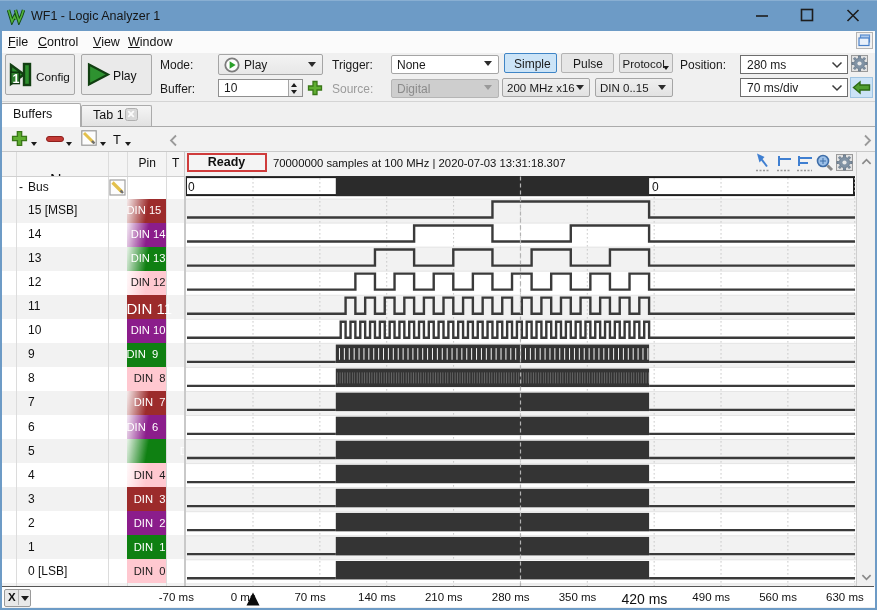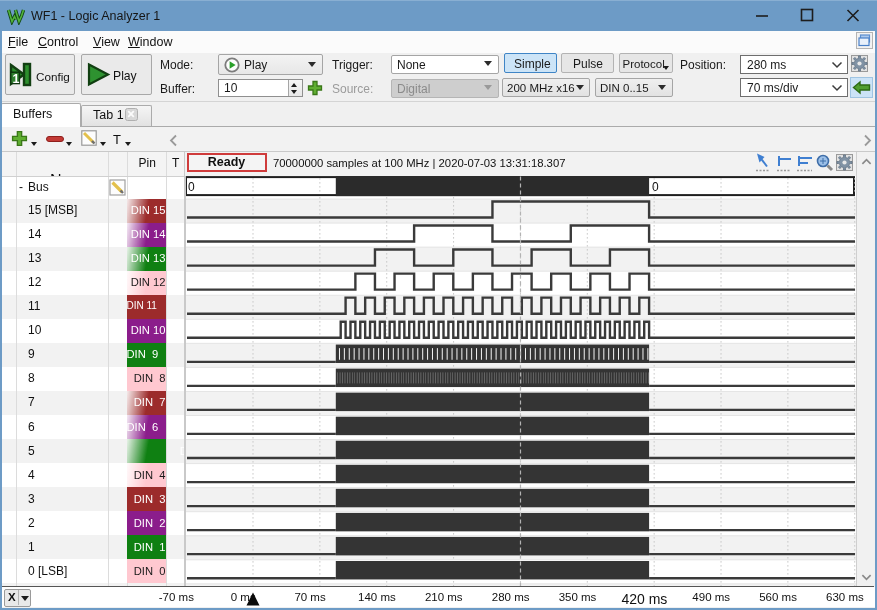--- a/index.html
+++ b/index.html
@@ -167,33 +167,33 @@
 <div class="abs" style="left:2px;top:175.5px;width:182.5px;height:1px;background:#d0d0d0;"></div>
 <div class="abs" style="left:19px;top:180px;font-size:12px;color:#111;">-</div>
 <div class="abs" style="left:28px;top:180px;font-size:12px;color:#111;">Bus</div>
 <svg class="abs" style="left:109px;top:178.5px" width="17" height="17" viewBox="0 0 17 17">
 <rect x="1" y="1" width="15" height="15" fill="#fdfdfd" stroke="#a0a0a0" stroke-width="1.2"></rect>
 <path d="M3.5 3.5 L13 13" stroke="#e3c04c" stroke-width="3.2"></path>
 <path d="M11.5 11.5 L14 14" stroke="#6f6f6f" stroke-width="2.4"></path>
 </svg>
 <div class="abs" style="left:28px;top:203.05px;font-size:12px;color:#111;">15 [MSB]</div>
     <div class="abs" style="left:126.5px;top:198.55px;width:39.5px;height:24.05px;background:linear-gradient(100deg, rgba(255,255,255,0.9) 0%, rgba(255,255,255,0) 52%),#9c2b2b;"></div>
-    <div class="abs" style="left:126.5px;top:204.05px;width:39px;text-align:right;font-size:11.2px;color:#ffffff;">DIN&nbsp;15</div>
+    <div class="abs" style="left:126.5px;top:204.05px;width:39px;text-align:left;font-size:11.2px;color:#ffffff;">DIN&nbsp;15</div>
     <div class="abs" style="left:28px;top:227.10px;font-size:12px;color:#111;">14</div>
     <div class="abs" style="left:126.5px;top:222.60px;width:39.5px;height:24.05px;background:linear-gradient(100deg, rgba(255,255,255,0.9) 0%, rgba(255,255,255,0) 52%),#8b1d8b;"></div>
     <div class="abs" style="left:126.5px;top:228.10px;width:39px;text-align:right;font-size:11.2px;color:#ffffff;">DIN&nbsp;14</div>
     <div class="abs" style="left:28px;top:251.15px;font-size:12px;color:#111;">13</div>
     <div class="abs" style="left:126.5px;top:246.65px;width:39.5px;height:24.05px;background:linear-gradient(100deg, rgba(255,255,255,0.9) 0%, rgba(255,255,255,0) 52%),#0f8012;"></div>
     <div class="abs" style="left:126.5px;top:252.15px;width:39px;text-align:right;font-size:11.2px;color:#ffffff;">DIN&nbsp;13</div>
     <div class="abs" style="left:28px;top:275.20px;font-size:12px;color:#111;">12</div>
     <div class="abs" style="left:126.5px;top:270.70px;width:39.5px;height:24.05px;background:linear-gradient(100deg, rgba(255,255,255,0.9) 0%, rgba(255,255,255,0) 52%),#ffc8d0;"></div>
     <div class="abs" style="left:126.5px;top:276.20px;width:39px;text-align:right;font-size:11.2px;color:#1a1a1a;">DIN&nbsp;12</div>
     <div class="abs" style="left:28px;top:299.25px;font-size:12px;color:#111;">11</div>
     <div class="abs" style="left:126.5px;top:294.75px;width:39.5px;height:24.05px;background:#9c2b2b;"></div>
-    <div class="abs" style="left:126.5px;top:300.25px;width:39px;font-size:10px;color:#ffffff;">DIN&nbsp;11</div>
+    <div class="abs" style="left:126.5px;top:300.25px;width:39px;font-size:15px;color:#ffffff;">DIN&nbsp;11</div>
     <div class="abs" style="left:28px;top:323.30px;font-size:12px;color:#111;">10</div>
     <div class="abs" style="left:126.5px;top:318.80px;width:39.5px;height:24.05px;background:#8b1d8b;"></div>
     <div class="abs" style="left:126.5px;top:324.30px;width:39px;text-align:right;font-size:11.2px;color:#ffffff;">DIN&nbsp;10</div>
     <div class="abs" style="left:28px;top:347.35px;font-size:12px;color:#111;">9</div>
     <div class="abs" style="left:126.5px;top:342.85px;width:39.5px;height:24.05px;background:#0f8012;"></div>
     <div class="abs" style="left:126.5px;top:348.35px;width:39px;text-align:left;font-size:11.2px;color:#ffffff;">DIN&nbsp;&nbsp;9</div>
     <div class="abs" style="left:28px;top:371.40px;font-size:12px;color:#111;">8</div>
     <div class="abs" style="left:126.5px;top:366.90px;width:39.5px;height:24.05px;background:#ffc8d0;"></div>
     <div class="abs" style="left:126.5px;top:372.40px;width:39px;text-align:right;font-size:11.2px;color:#1a1a1a;">DIN&nbsp;&nbsp;8</div>
     <div class="abs" style="left:28px;top:395.45px;font-size:12px;color:#111;">7</div>

